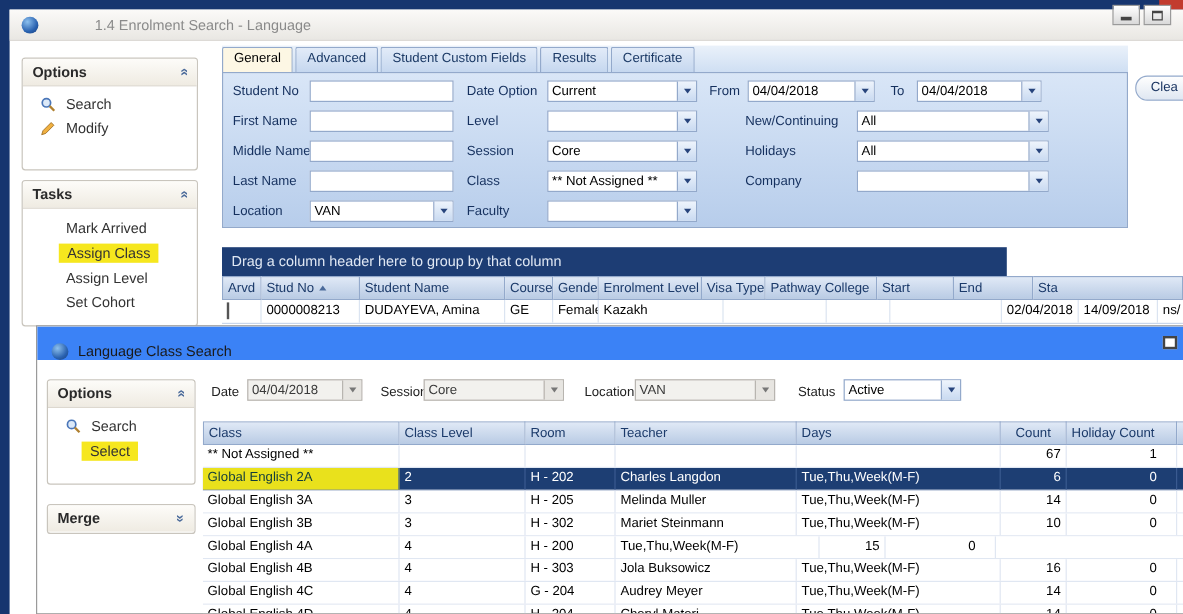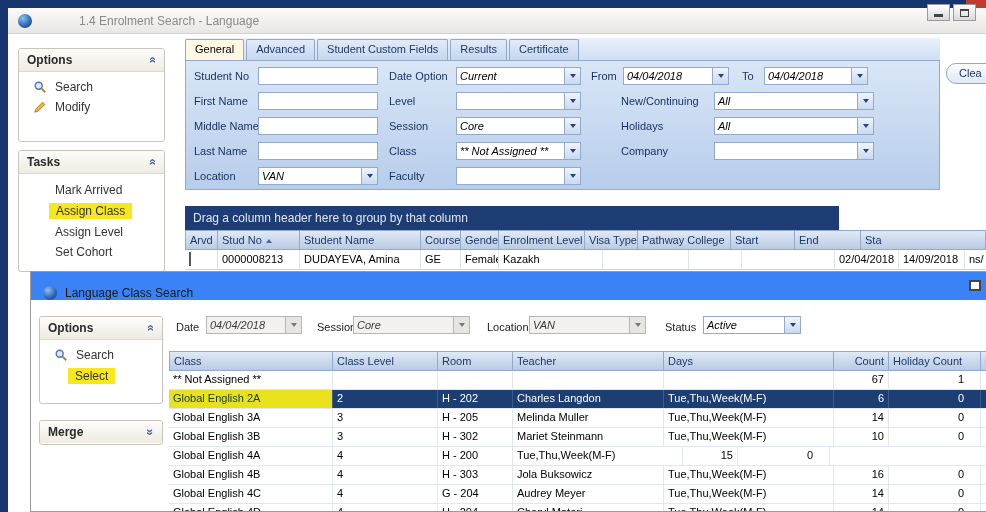--- a/index.html
+++ b/index.html
@@ -41,21 +41,21 @@
        background:linear-gradient(#e2ebf8,#c5d7ef);border:1px solid #93a9cb;border-bottom:none;
        border-radius:2px 2px 0 0;white-space:nowrap;}
   .tab.active{background:#fdf7e4;color:#000;}
   
   .formpanel{position:absolute;left:185px;top:60px;width:755px;height:130px;box-sizing:border-box;
              background:linear-gradient(#d9e6f7,#b7cdeb);border:1px solid #93a9cb;}
   .f-lbl{position:absolute;height:18px;line-height:18px;color:#15305e;font-size:11px;white-space:nowrap;}
   .f-inp{position:absolute;height:18px;box-sizing:border-box;border:1px solid #93a9cb;background:#fff;
          font-family:"Liberation Sans",sans-serif;font-size:11px;padding:0 3px;}
   .combo{position:absolute;height:18px;box-sizing:border-box;border:1px solid #93a9cb;background:#fff;
-         display:flex;align-items:stretch;font-style:italic;}
+         display:flex;align-items:stretch;}
   .combo .cval{flex:1;padding:0 3px;font-size:11px;line-height:16px;white-space:nowrap;overflow:hidden;}
   .combo .cbtn{width:15px;background:linear-gradient(#eef4fc,#c9daf1);border-left:1px solid #93a9cb;
                display:flex;align-items:center;justify-content:center;}
   .arr{width:0;height:0;border-left:3px solid transparent;border-right:3px solid transparent;border-top:4px solid #27447c;}
   .combo.dis{background:#f2f1ee;border-color:#b8b5b0;}
   .combo.dis .cval{color:#3a3a3a;}
   .combo.dis .cbtn{background:#e7e5e1;border-left-color:#b8b5b0;}
   .combo.dis .arr{border-top-color:#777;}
   .clear-btn{position:absolute;left:946px;top:63px;height:21px;width:62px;box-sizing:border-box;
              border:1px solid #93a9cb;border-radius:10px;background:linear-gradient(#fefefe,#dfe7f2);
@@ -358,21 +358,21 @@
           <span class="arr"></span>
         </span>
     </div>
 
     <div class="dg-head">
       <div class="h d0">Class</div>
       <div class="h d1">Class Level</div>
       <div class="h d2">Room</div>
       <div class="h d3">Teacher</div>
       <div class="h d4">Days</div>
-      <div class="h d5" style="text-align:right;">Count</div>
+      <div class="h d5" style="text-align:center;">Count</div>
       <div class="h d6" style="text-align:left;padding-right:4px!important;">Holiday Count</div>
       <div class="h d7">N</div>
     </div>
 
     <div class="dg-body">
       <div class="dg-row">
         <div class="c d0">** Not Assigned **</div>
         <div class="c d1"></div>
         <div class="c d2"></div>
         <div class="c d3"></div>

